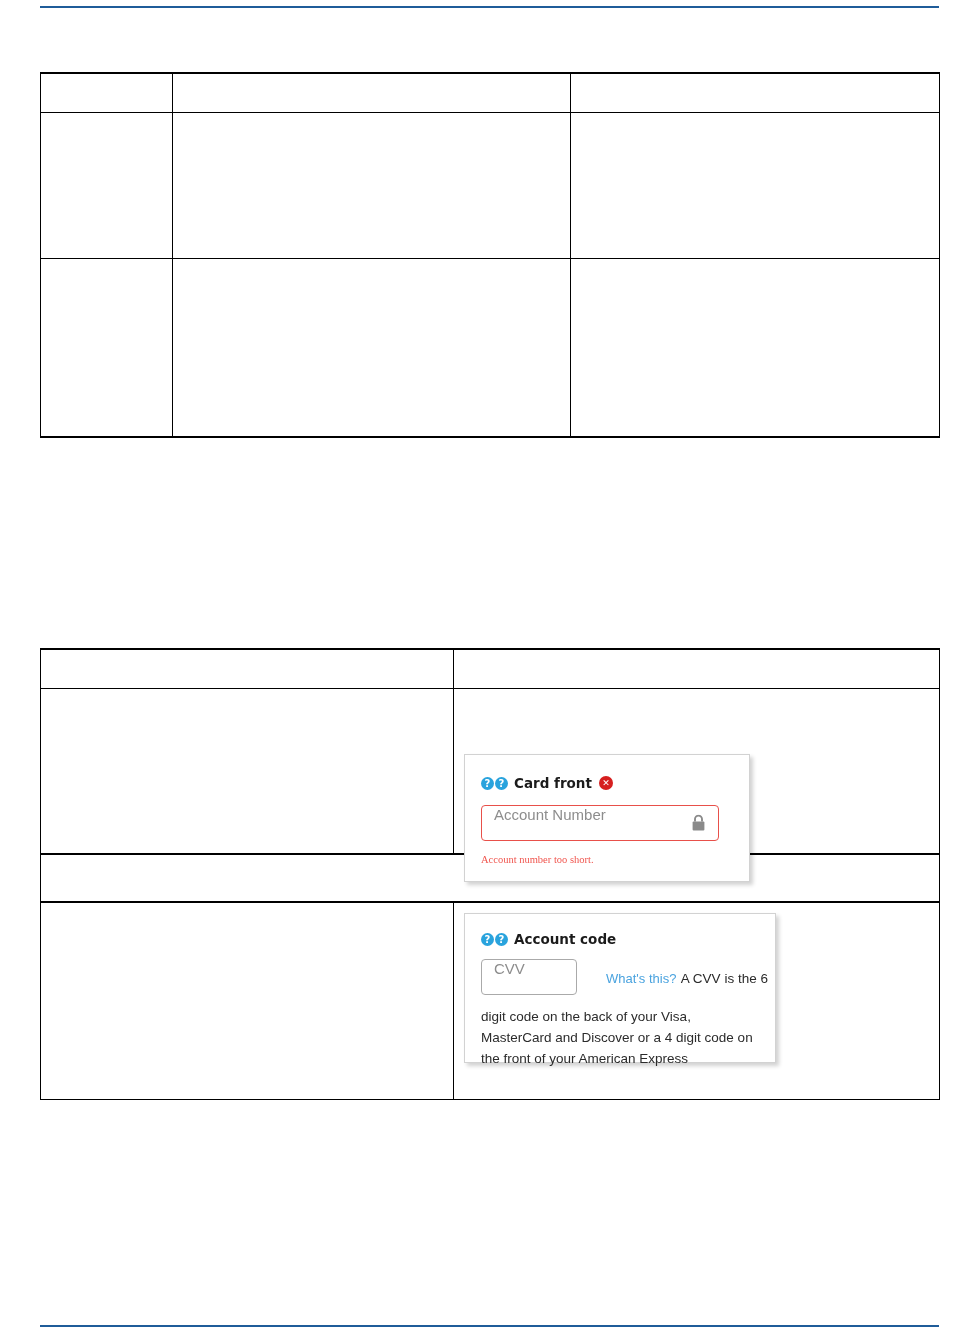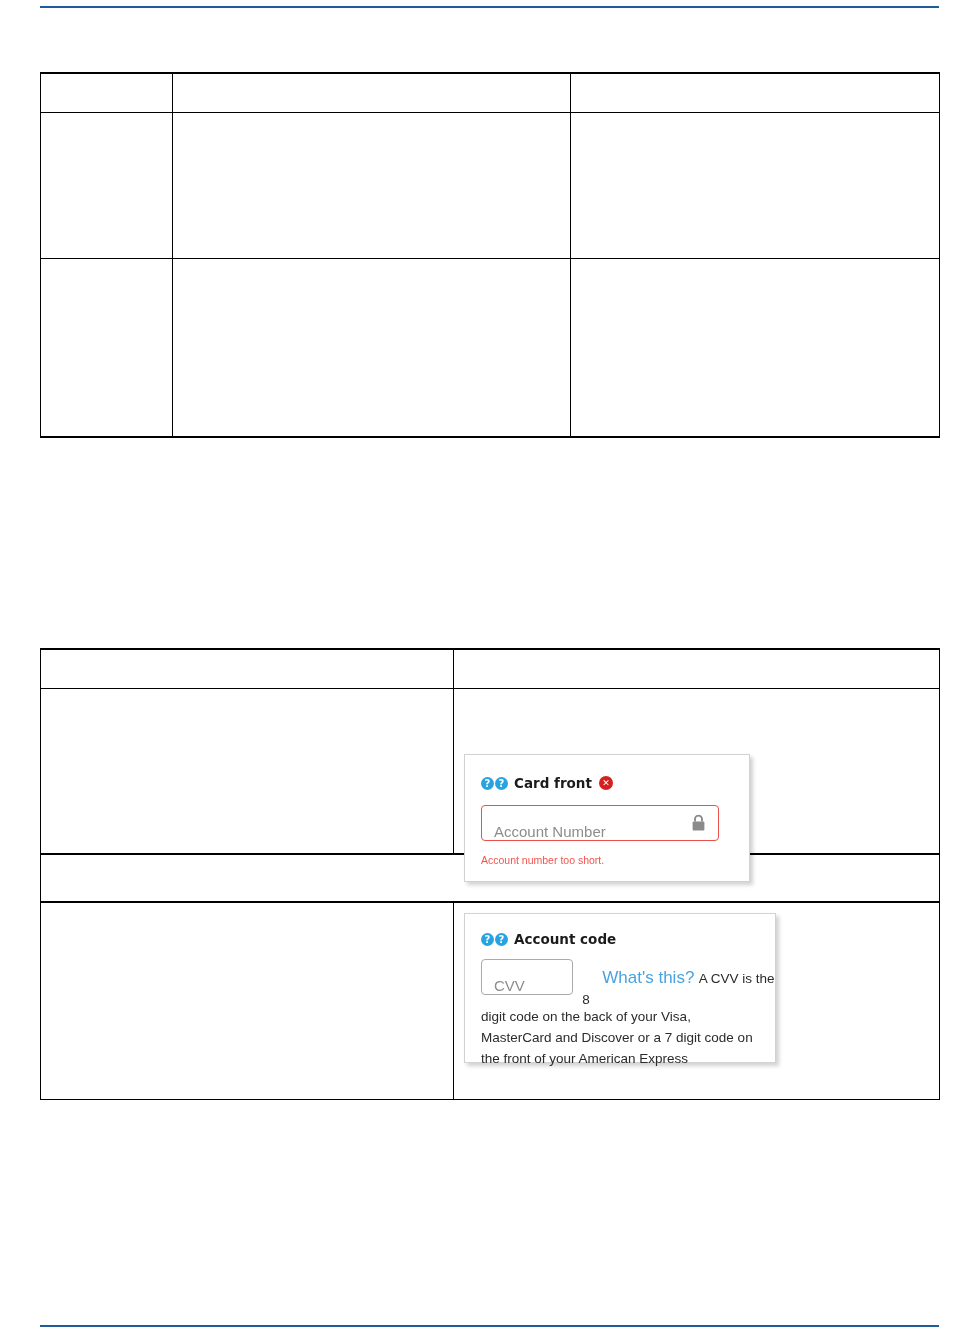--- a/index.html
+++ b/index.html
@@ -114,47 +114,47 @@
     box-sizing: border-box;
     border: 1px solid #aaa;
     border-radius: 4px;
     background: #ffffff;
     font-family: "Liberation Sans", sans-serif;
     font-size: 15px;
     color: #333;
     padding: 0 12px;
     height: 36px;
     display: flex;
-    align-items: flex-end;
+    align-items: flex-start;
     position: relative;
   }
   .text-input.err { border-color: #e8504a; }
   .text-input .ph { color: #8d8d8d; }
 
   .lock-icon {
     position: absolute;
     right: 12px;
     top: 50%;
     transform: translateY(-50%);
     width: 15px;
     height: 17px;
   }
 
   .whats-this {
     color: #4aa3df;
     font-family: "Liberation Sans", sans-serif;
-    font-size: 17px;
+    font-size: 13px;
     text-decoration: none;
     white-space: nowrap;
     margin-left: 20px;
   }
 
   .err-msg {
     color: #f0554e;
-    font-family: Liberation Sans, sans-serif;
+    font-family: Liberation Serif, serif;
     font-size: 10.5px;
     white-space: nowrap;
   }
 
   .help-text {
     font-family: "Liberation Sans", sans-serif;
     font-size: 13.5px;
     color: #2b2b2b;
     line-height: 21px;
   }
@@ -269,24 +269,24 @@
                 <span class="bub">?</span>
               </span>
               <span>Account code</span>
             </div>
             <div class="row">
               <div class="text-input">
                 <span class="ph">CVV</span>
               </div>
               <div class="inline-help">
                 <a class="whats-this" href="#">What's this?</a>
-                <span class="help-text">A CVV is the 8</span>
+                <span class="help-text">A CVV is the 6</span>
               </div>
             </div>
-            <div class="help-text body-help">digit code on the back of your Visa, MasterCard and Discover or a 7 digit code on the front of your American Express</div>
+            <div class="help-text body-help">digit code on the back of your Visa, MasterCard and Discover or a 4 digit code on the front of your American Express</div>
           </div>
 
         </div>
       </td>
     </tr>
   </tbody>
 </table>
 
 <div class="page-rule bottom"></div>
 

